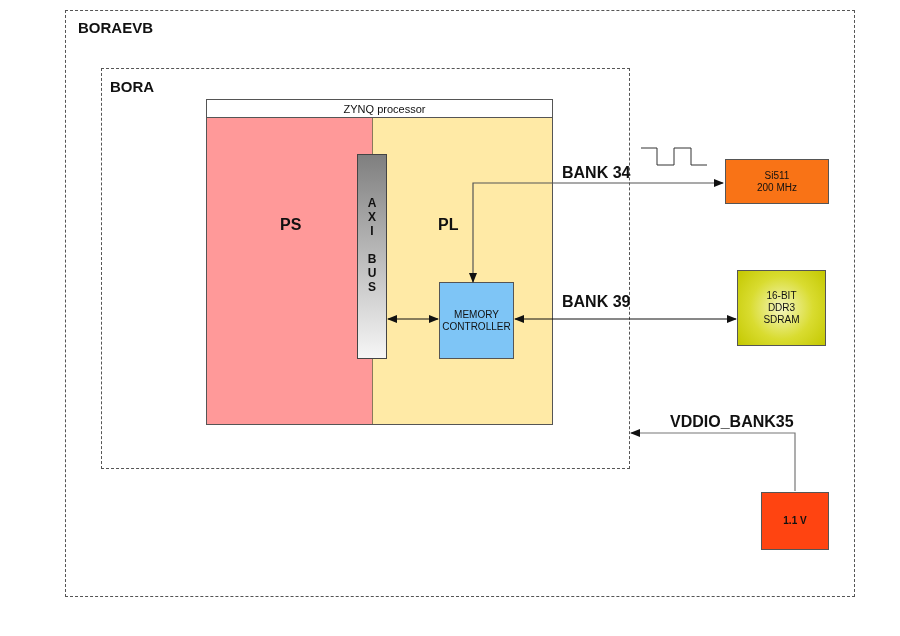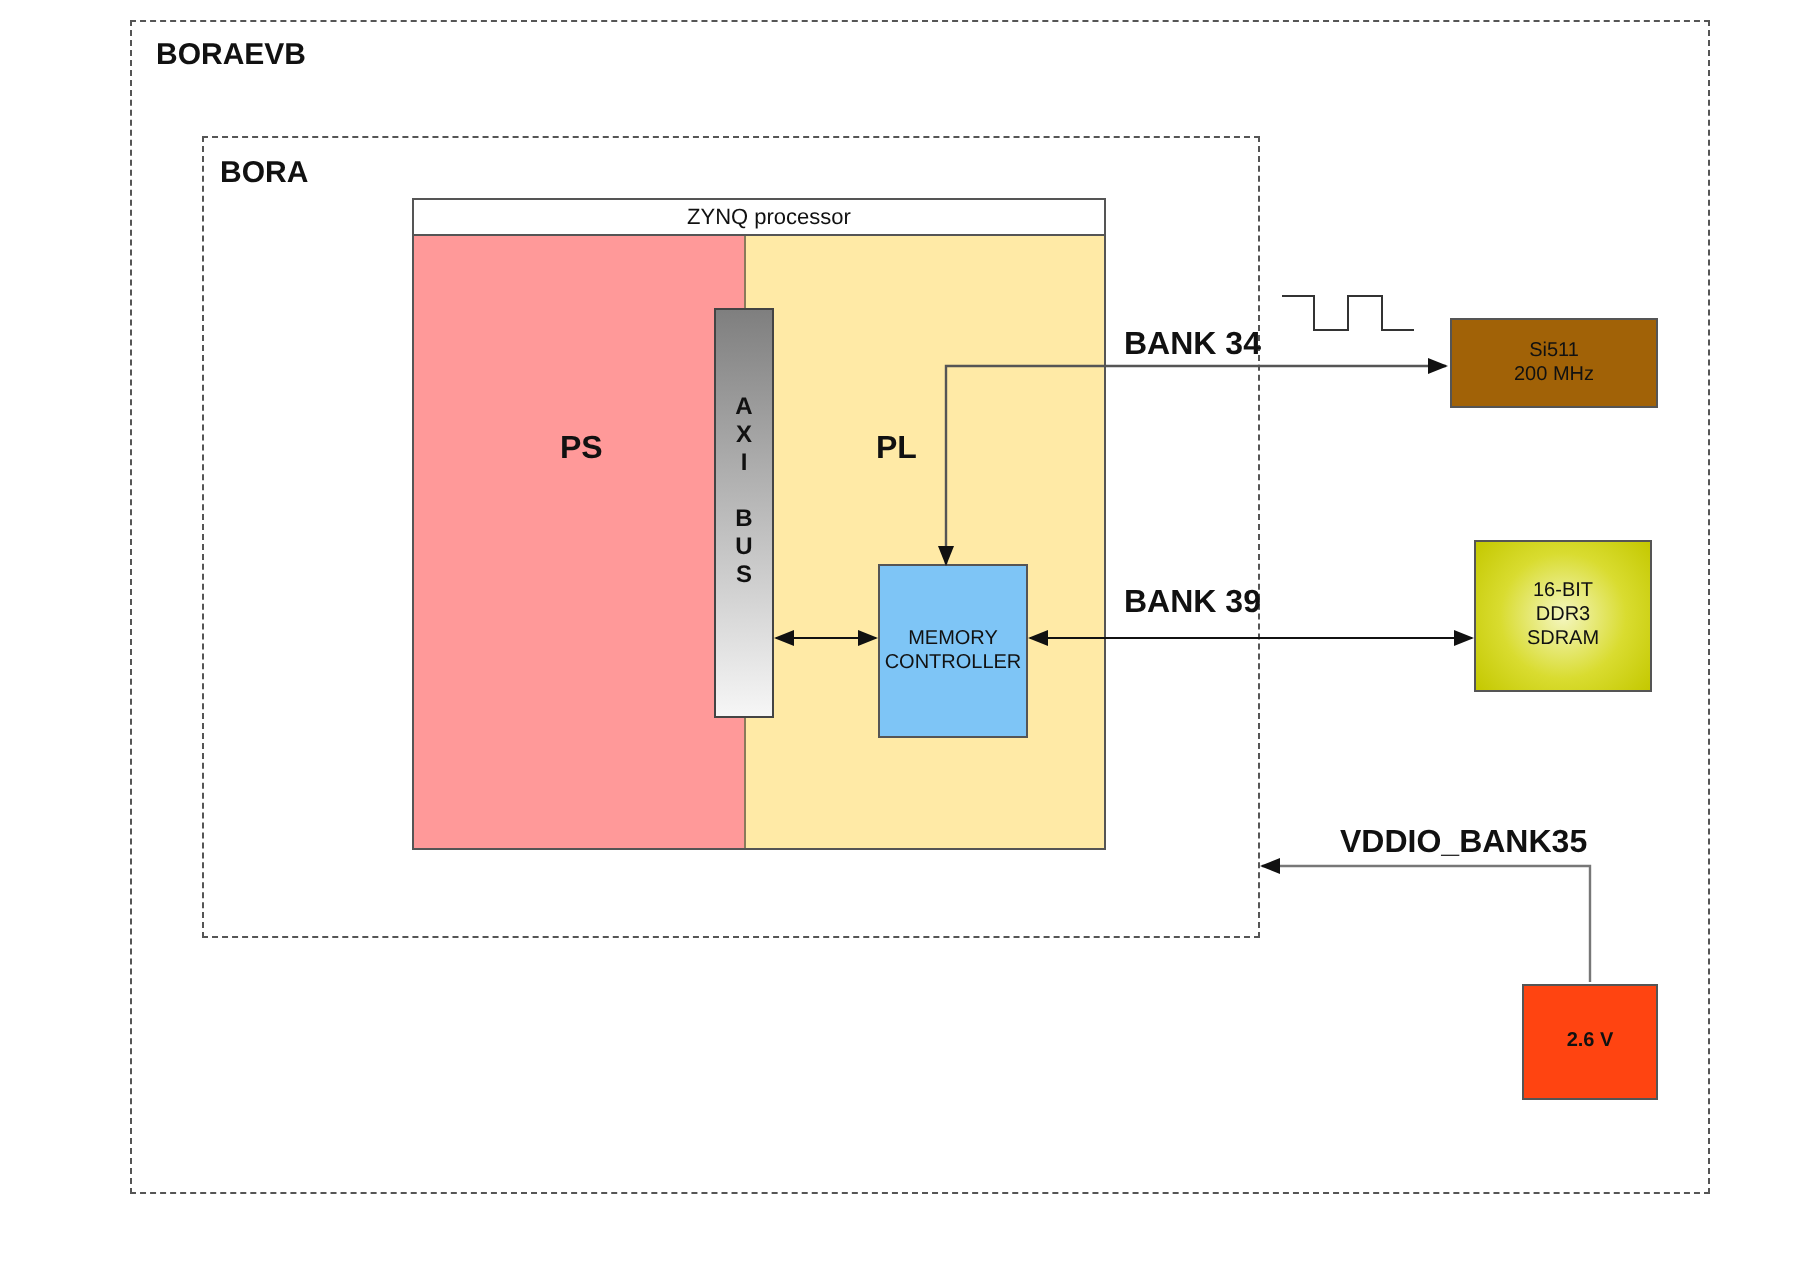--- a/index.html
+++ b/index.html
@@ -32,33 +32,33 @@
 
 <div class="abs" style="left:357px; top:154px; width:30px; height:205px; border:1px solid #444; box-sizing:border-box; background:linear-gradient(#7f7f7f, #f6f6f6);"></div>
 <div class="abs" style="left:357px; top:196px; width:30px; text-align:center; font-weight:bold; font-size:12px; line-height:14px; white-space:pre-line;">A
 X
 I
 
 B
 U
 S</div>
 
-<div class="abs box" style="left:439px; top:282px; width:75px; height:87px; background:#7ec5f6;">MEMORY
+<div class="abs box" style="left:439px; top:282px; width:75px; height:77px; background:#7ec5f6;">MEMORY
 CONTROLLER</div>
 
 <div class="abs bank" style="left:562px; top:164px;">BANK 34</div>
 <div class="abs bank" style="left:562px; top:293px;">BANK 39</div>
 <div class="abs bank" style="left:670px; top:413px;">VDDIO_BANK35</div>
 
-<div class="abs box" style="left:725px; top:159px; width:104px; height:45px; background:#a16207;">Si511
+<div class="abs box" style="left:725px; top:159px; width:104px; height:45px; background:#f97316;">Si511
 200 MHz</div>
 <div class="abs box" style="left:737px; top:270px; width:89px; height:76px; background:radial-gradient(circle, #f4f6c0 0%, #d9dc30 55%, #c4c800 100%);">16-BIT
 DDR3
 SDRAM</div>
-<div class="abs box" style="left:761px; top:492px; width:68px; height:58px; background:#ff4411; font-weight:bold;">2.6 V</div>
+<div class="abs box" style="left:761px; top:492px; width:68px; height:58px; background:#ff4411; font-weight:bold;">1.1 V</div>
 
 <svg class="wires" width="900" height="636">
   <defs>
     <marker id="arr" markerWidth="10" markerHeight="8" refX="9" refY="4" orient="auto" markerUnits="userSpaceOnUse">
       <path d="M0,0 L10,4 L0,8 Z" fill="#111"></path>
     </marker>
     <marker id="arrs" markerWidth="10" markerHeight="8" refX="1" refY="4" orient="auto" markerUnits="userSpaceOnUse">
       <path d="M10,0 L0,4 L10,8 Z" fill="#111"></path>
     </marker>
   </defs>

